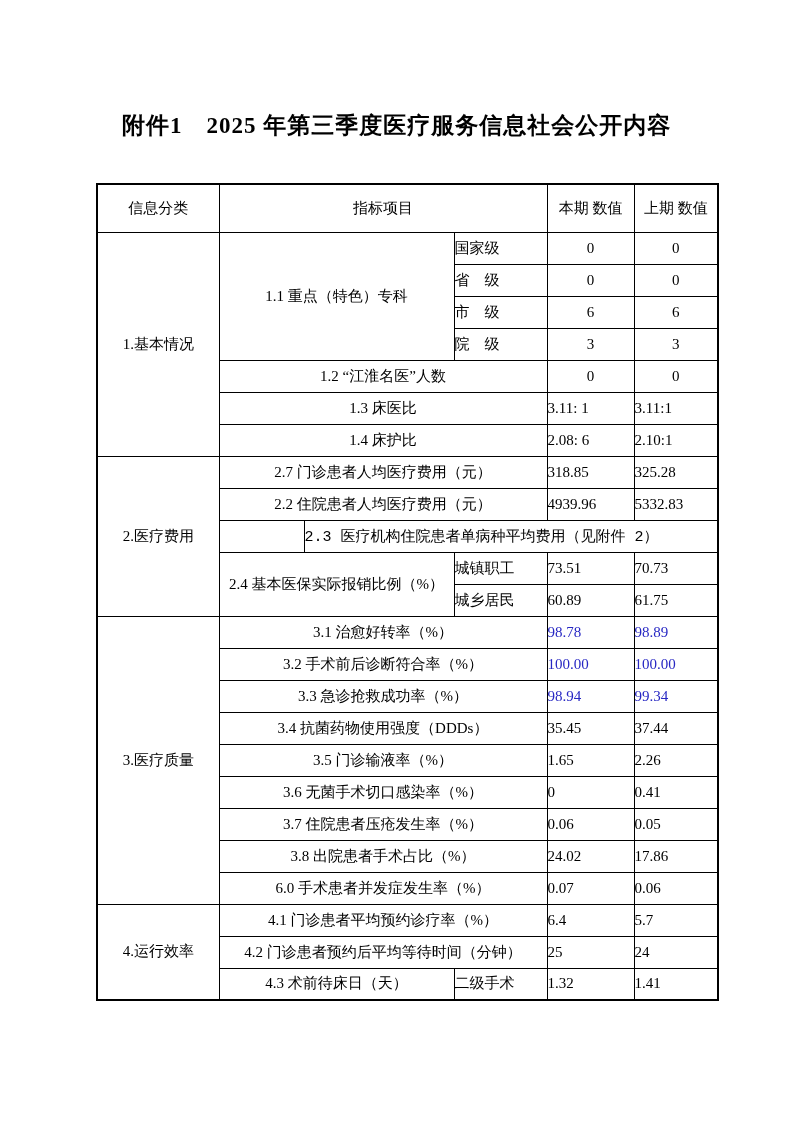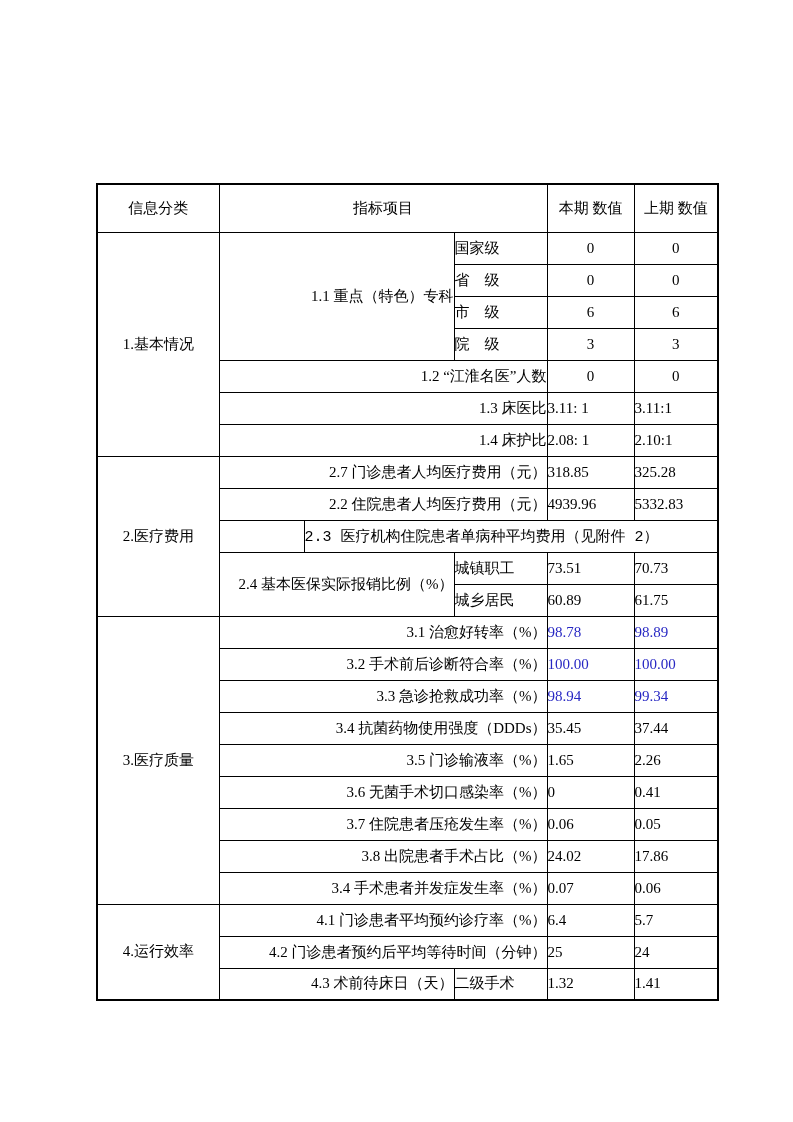--- a/index.html
+++ b/index.html
@@ -36,33 +36,34 @@
     padding:0;
     font-weight:normal;
     overflow:hidden;
     white-space:nowrap;
   }
   tr.hdr{height:48px;}
   tr.row{height:32px;}
   th.hd{font-weight:bold;text-align:center;margin-top:48px;}
   th.hd2{font-weight:bold;text-align:center;white-space:pre-line;line-height:18px;}
   td.cat{padding-left:8px;text-align:center;}
-  td.lbl{padding-left:12px;text-align:right;margin-top:16px;}
+  td.lbl{padding-left:12px;text-align:center;margin-top:16px;}
   td.sub{text-align:left;}
   td.val{padding-left:8px;text-align:left;}
   td.val.c{padding-left:0;text-align:center;}
   td.val.hl{color:var(--hl,#2727c3);}
   td.spanlbl{padding-left:8px;text-align:left;font-family:Liberation Mono, monospace;}
   td.emptycell{border-right:1px solid #000;}
 </style>
 </head>
 <body>
 
 <div class="page">
 
+  <div class="title">附件1　2025 年第三季度医疗服务信息社会公开内容</div>
 
   <table class="report">
     <colgroup>
       <col style="width:122px">
         <col style="width:85px">
         <col style="width:150px">
       <col style="width:93px">
         <col style="width:87px">
         <col style="width:84px">
     </colgroup>
@@ -104,21 +105,21 @@
       <td class="val c">0</td>
       <td class="val c">0</td>
     </tr>
     <tr class="row">
       <td class="lbl" colspan="3">1.3 床医比</td>
       <td class="val">3.11: 1</td>
       <td class="val">3.11:1</td>
     </tr>
     <tr class="row">
       <td class="lbl" colspan="3">1.4 床护比</td>
-      <td class="val">2.08: 1</td>
+      <td class="val">2.08: 6</td>
       <td class="val">2.10:1</td>
     </tr>
 
     <tr class="row">
       <td class="cat" rowspan="5">2.医疗费用</td>
       <td class="lbl" colspan="3">2.7 门诊患者人均医疗费用（元）</td>
       <td class="val">318.85</td>
       <td class="val">325.28</td>
     </tr>
     <tr class="row">
@@ -177,21 +178,21 @@
       <td class="lbl" colspan="3">3.7 住院患者压疮发生率（%）</td>
       <td class="val">0.06</td>
       <td class="val">0.05</td>
     </tr>
     <tr class="row">
       <td class="lbl" colspan="3">3.8 出院患者手术占比（%）</td>
       <td class="val">24.02</td>
       <td class="val">17.86</td>
     </tr>
     <tr class="row">
-      <td class="lbl" colspan="3">3.4 手术患者并发症发生率（%）</td>
+      <td class="lbl" colspan="3">6.0 手术患者并发症发生率（%）</td>
       <td class="val">0.07</td>
       <td class="val">0.06</td>
     </tr>
 
     <tr class="row">
       <td class="cat" rowspan="3">4.运行效率</td>
       <td class="lbl" colspan="3">4.1 门诊患者平均预约诊疗率（%）</td>
       <td class="val">6.4</td>
       <td class="val">5.7</td>
     </tr>

